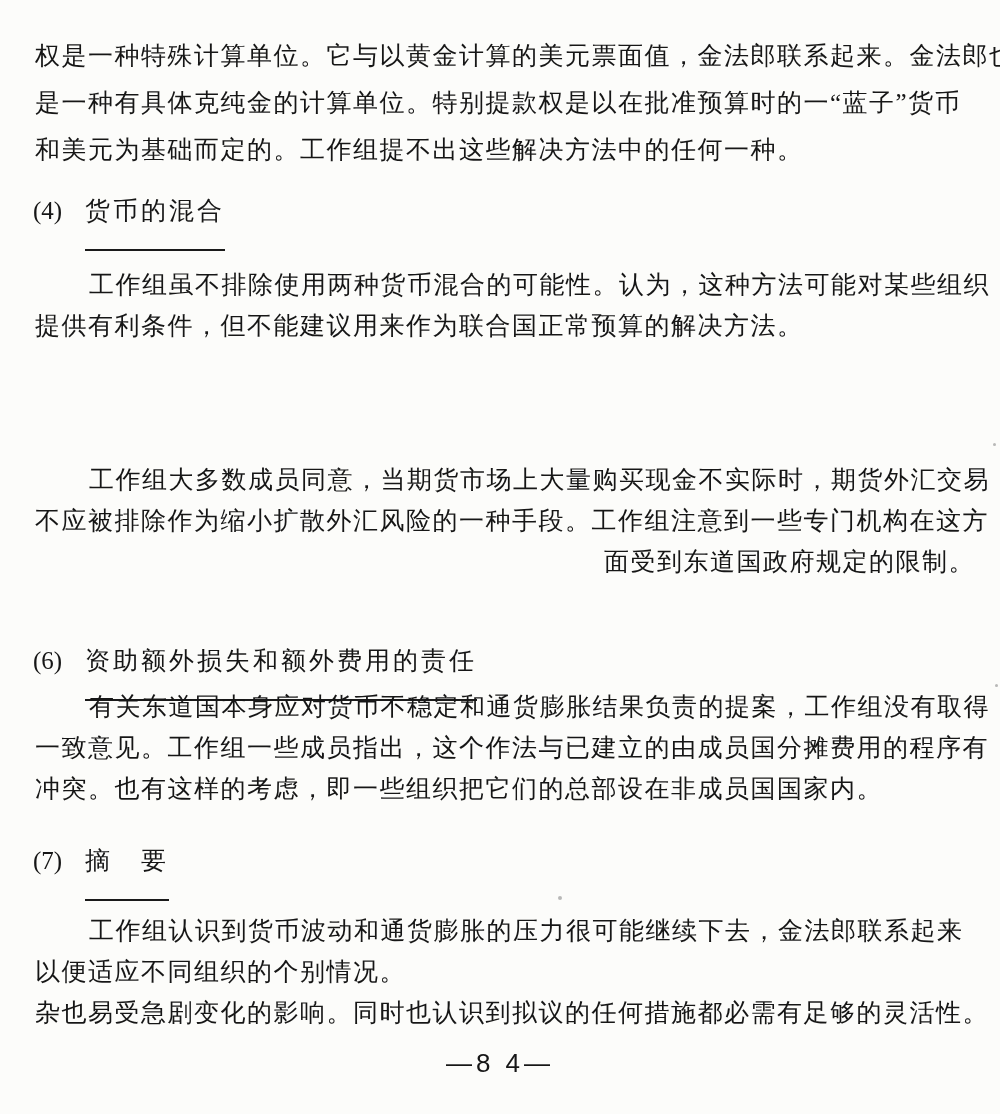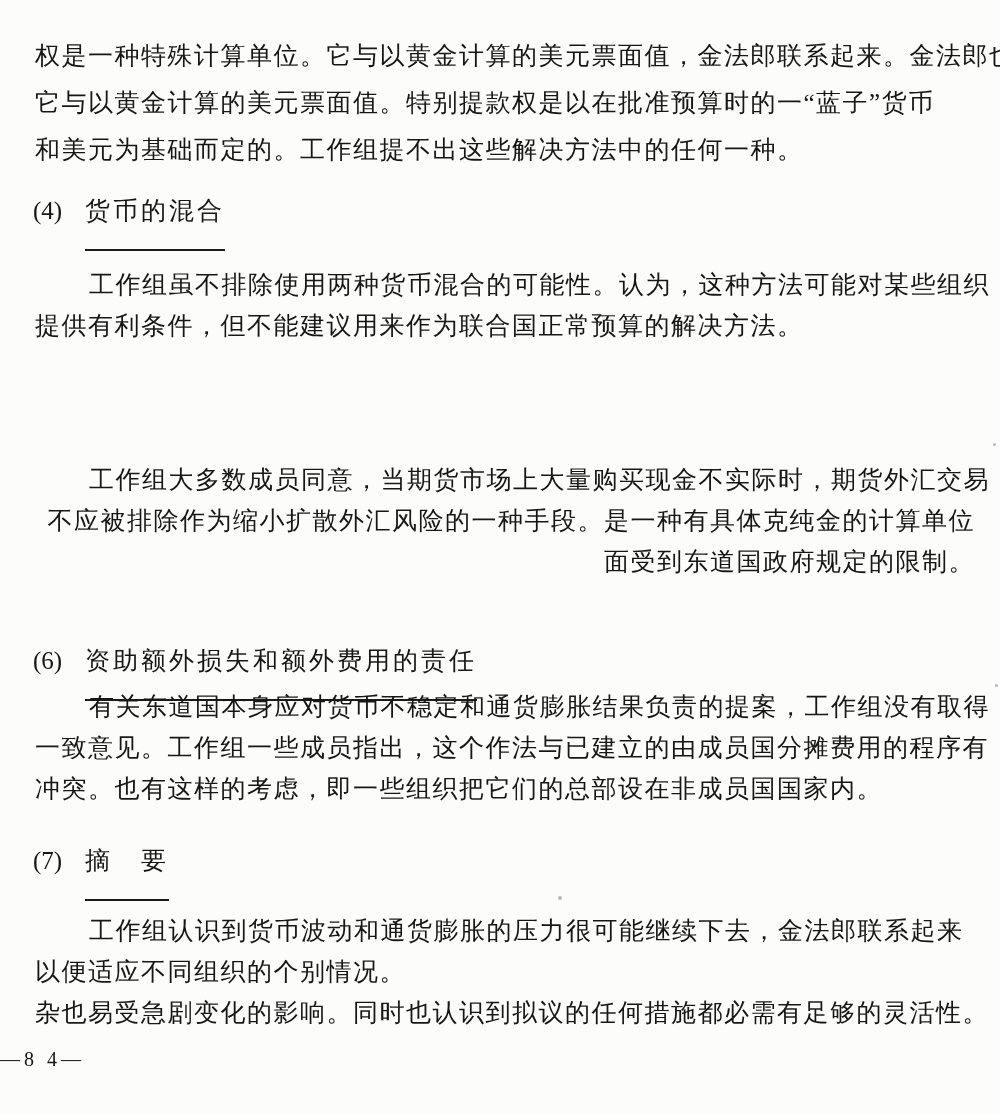--- a/index.html
+++ b/index.html
@@ -43,54 +43,55 @@
   .heading .title {
     display: inline-block;
     border-bottom: 2.5px solid #1a1a1a;
     padding-bottom: 22px;
     letter-spacing: 3px;
   }
   .pageno {
     position: absolute;
     left: 0;
     width: 100%;
-    font-size: 20px;
+    text-align: center;
+    font-size: 26px;
     letter-spacing: 4px;
-    font-family: Liberation Serif, serif;
+    font-family: Liberation Sans, sans-serif;
   }
   
   .speck {
     position: absolute;
     background: #8a8a8a;
     border-radius: 50%;
     opacity: .6;
   }
 </style>
 </head>
 <body>
 
 <div class="page">
 
   <div class="textblock intro" style="top:32px;">
     <span class="line">权是一种特殊计算单位。它与以黄金计算的美元票面值，金法郎联系起来。金法郎也</span>
-    <span class="line">它与以黄金计算的美元票面值。特别提款权是以在批准预算时的一“蓝子”货币</span>
+    <span class="line">是一种有具体克纯金的计算单位。特别提款权是以在批准预算时的一“蓝子”货币</span>
     <span class="line">和美元为基础而定的。工作组提不出这些解决方法中的任何一种。</span>
   </div>
 
   <div class="heading" style="top:194px;">
     <span class="num">(4)</span><span class="title">货币的混合</span>
   </div>
   <div class="textblock para" style="top:264px;">
     <span class="line indent">工作组虽不排除使用两种货币混合的可能性。认为，这种方法可能对某些组织</span>
     <span class="line">提供有利条件，但不能建议用来作为联合国正常预算的解决方法。</span>
   </div>
 
   <div class="textblock para" style="top:459px;text-align:right;">
     <span class="line indent">工作组大多数成员同意，当期货市场上大量购买现金不实际时，期货外汇交易</span>
-    <span class="line">不应被排除作为缩小扩散外汇风险的一种手段。是一种有具体克纯金的计算单位</span>
+    <span class="line">不应被排除作为缩小扩散外汇风险的一种手段。工作组注意到一些专门机构在这方</span>
     <span class="line">面受到东道国政府规定的限制。</span>
   </div>
 
   <div class="heading" style="top:614px;margin-top:30px;">
     <span class="num">(6)</span><span class="title">资助额外损失和额外费用的责任</span>
   </div>
   <div class="textblock para" style="top:686px;">
     <span class="line indent">有关东道国本身应对货币不稳定和通货膨胀结果负责的提案，工作组没有取得</span>
     <span class="line">一致意见。工作组一些成员指出，这个作法与已建立的由成员国分摊费用的程序有</span>
     <span class="line">冲突。也有这样的考虑，即一些组织把它们的总部设在非成员国国家内。</span>

